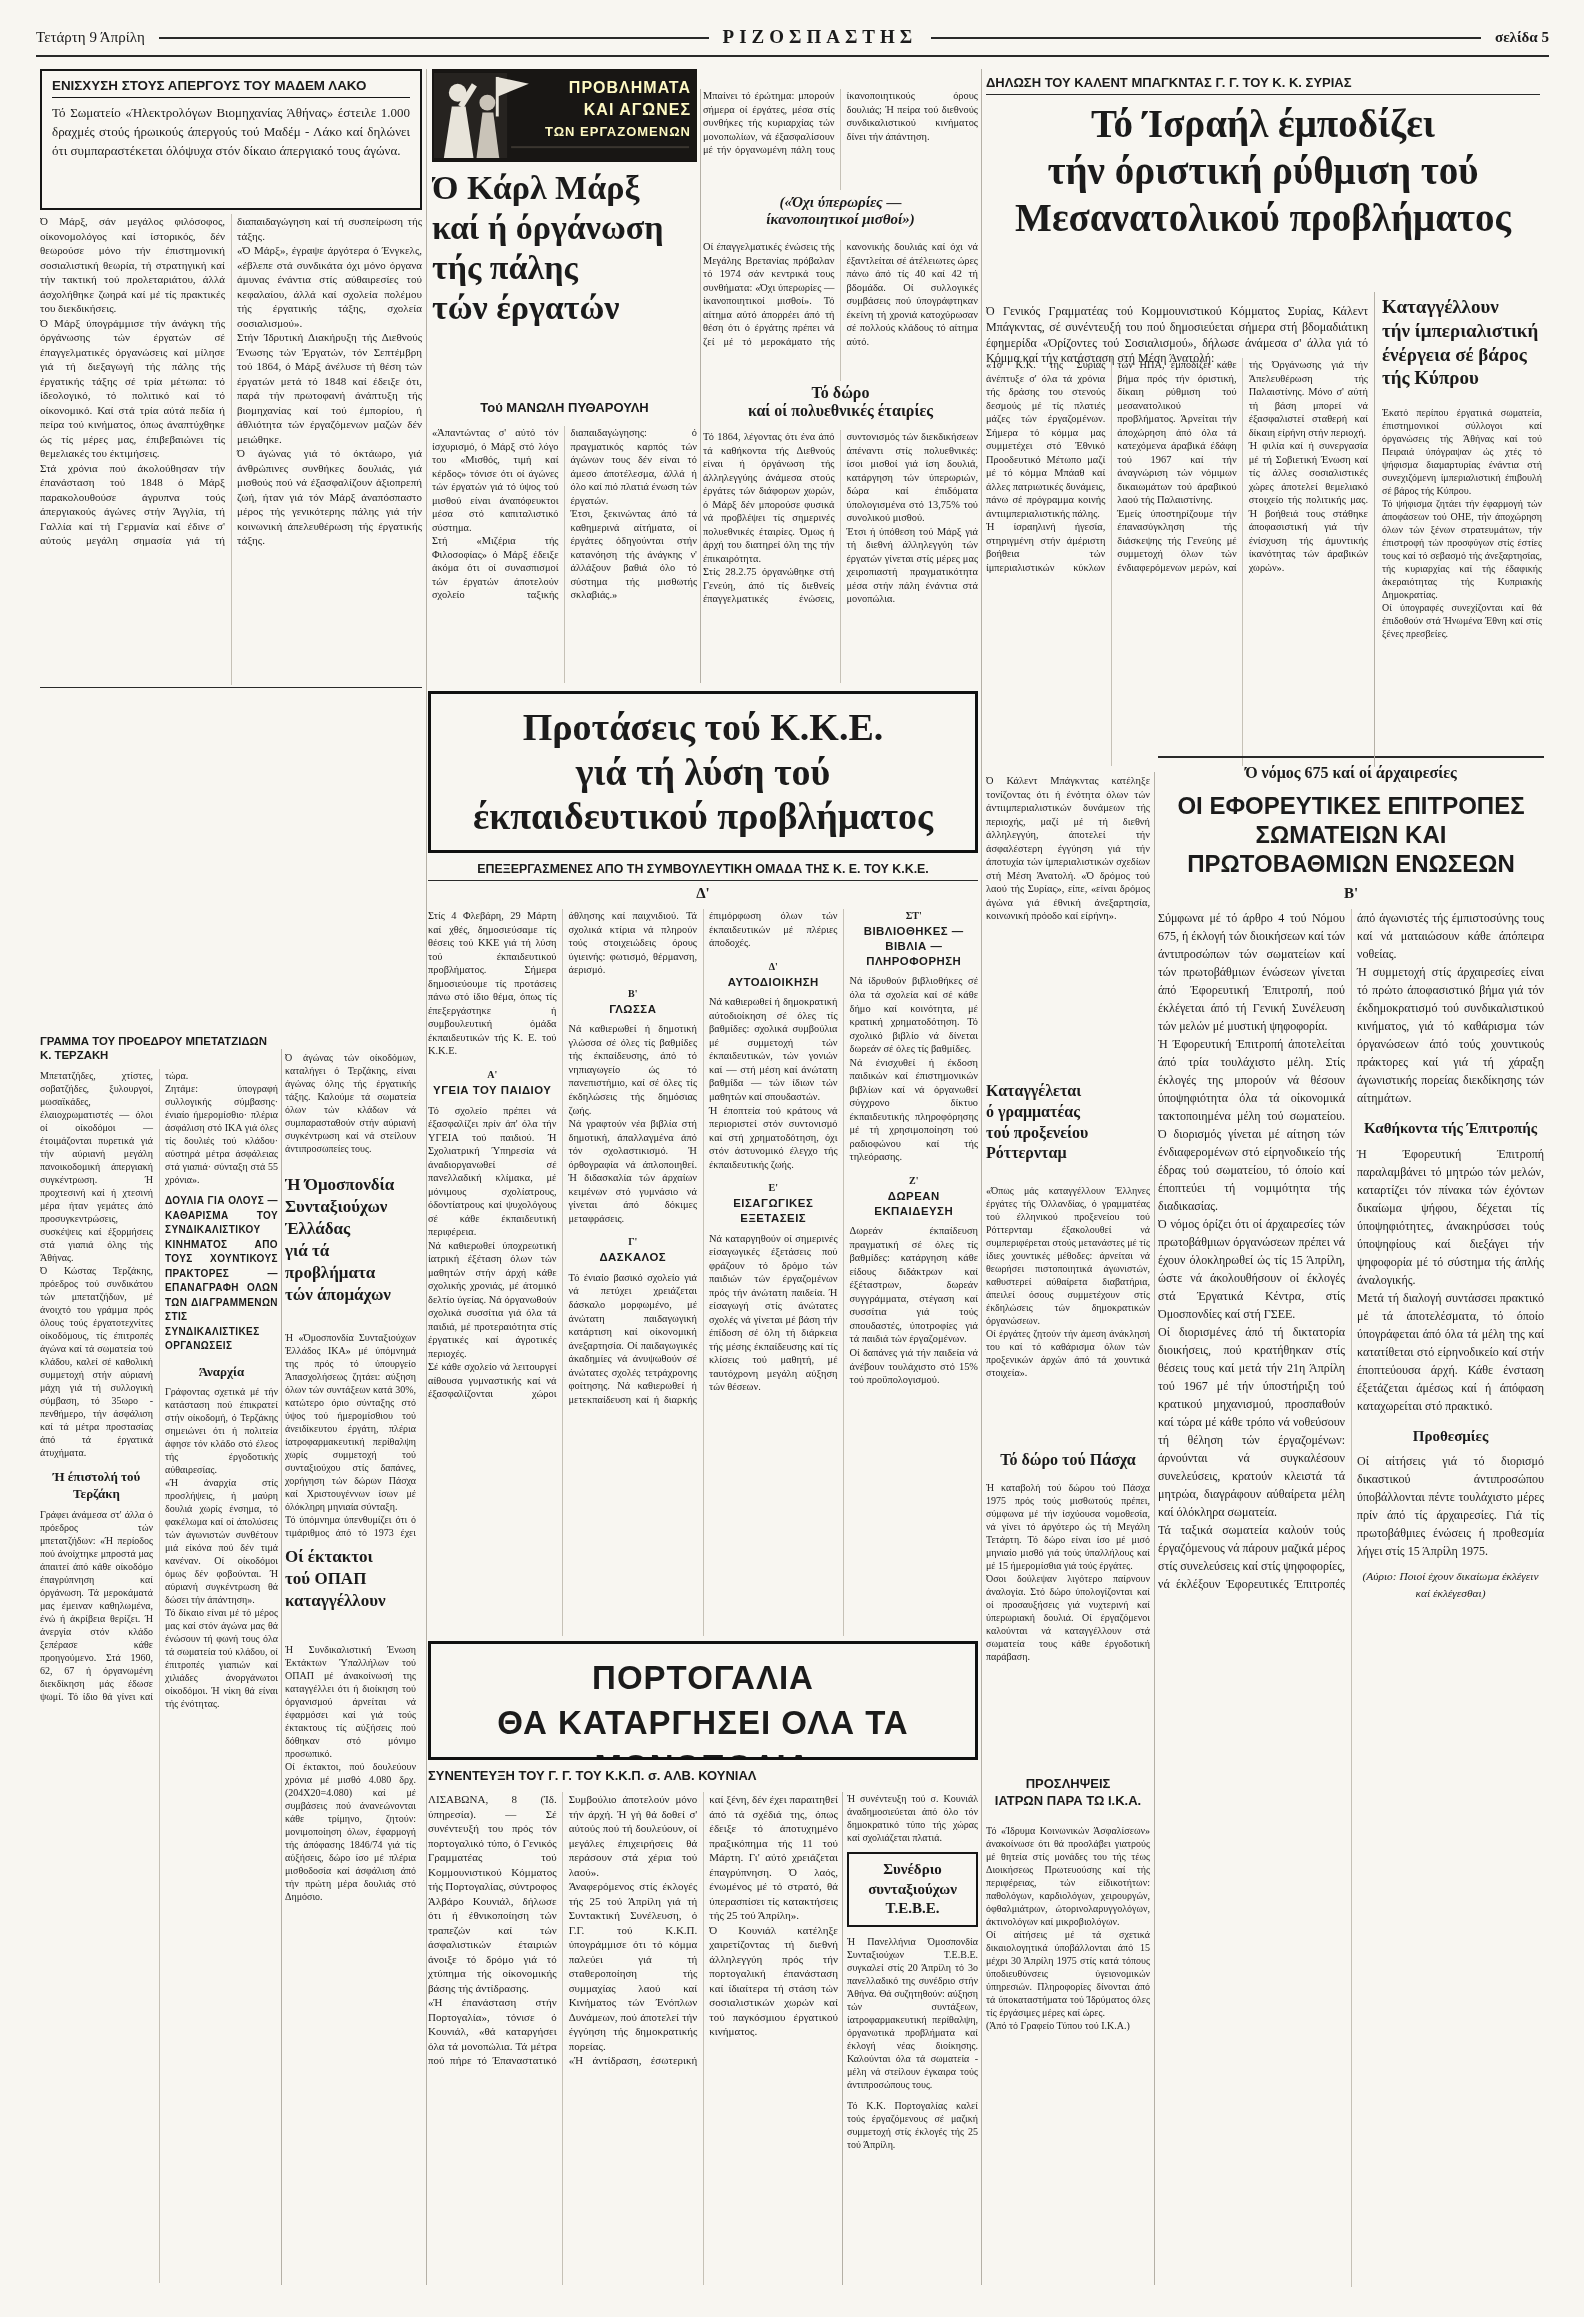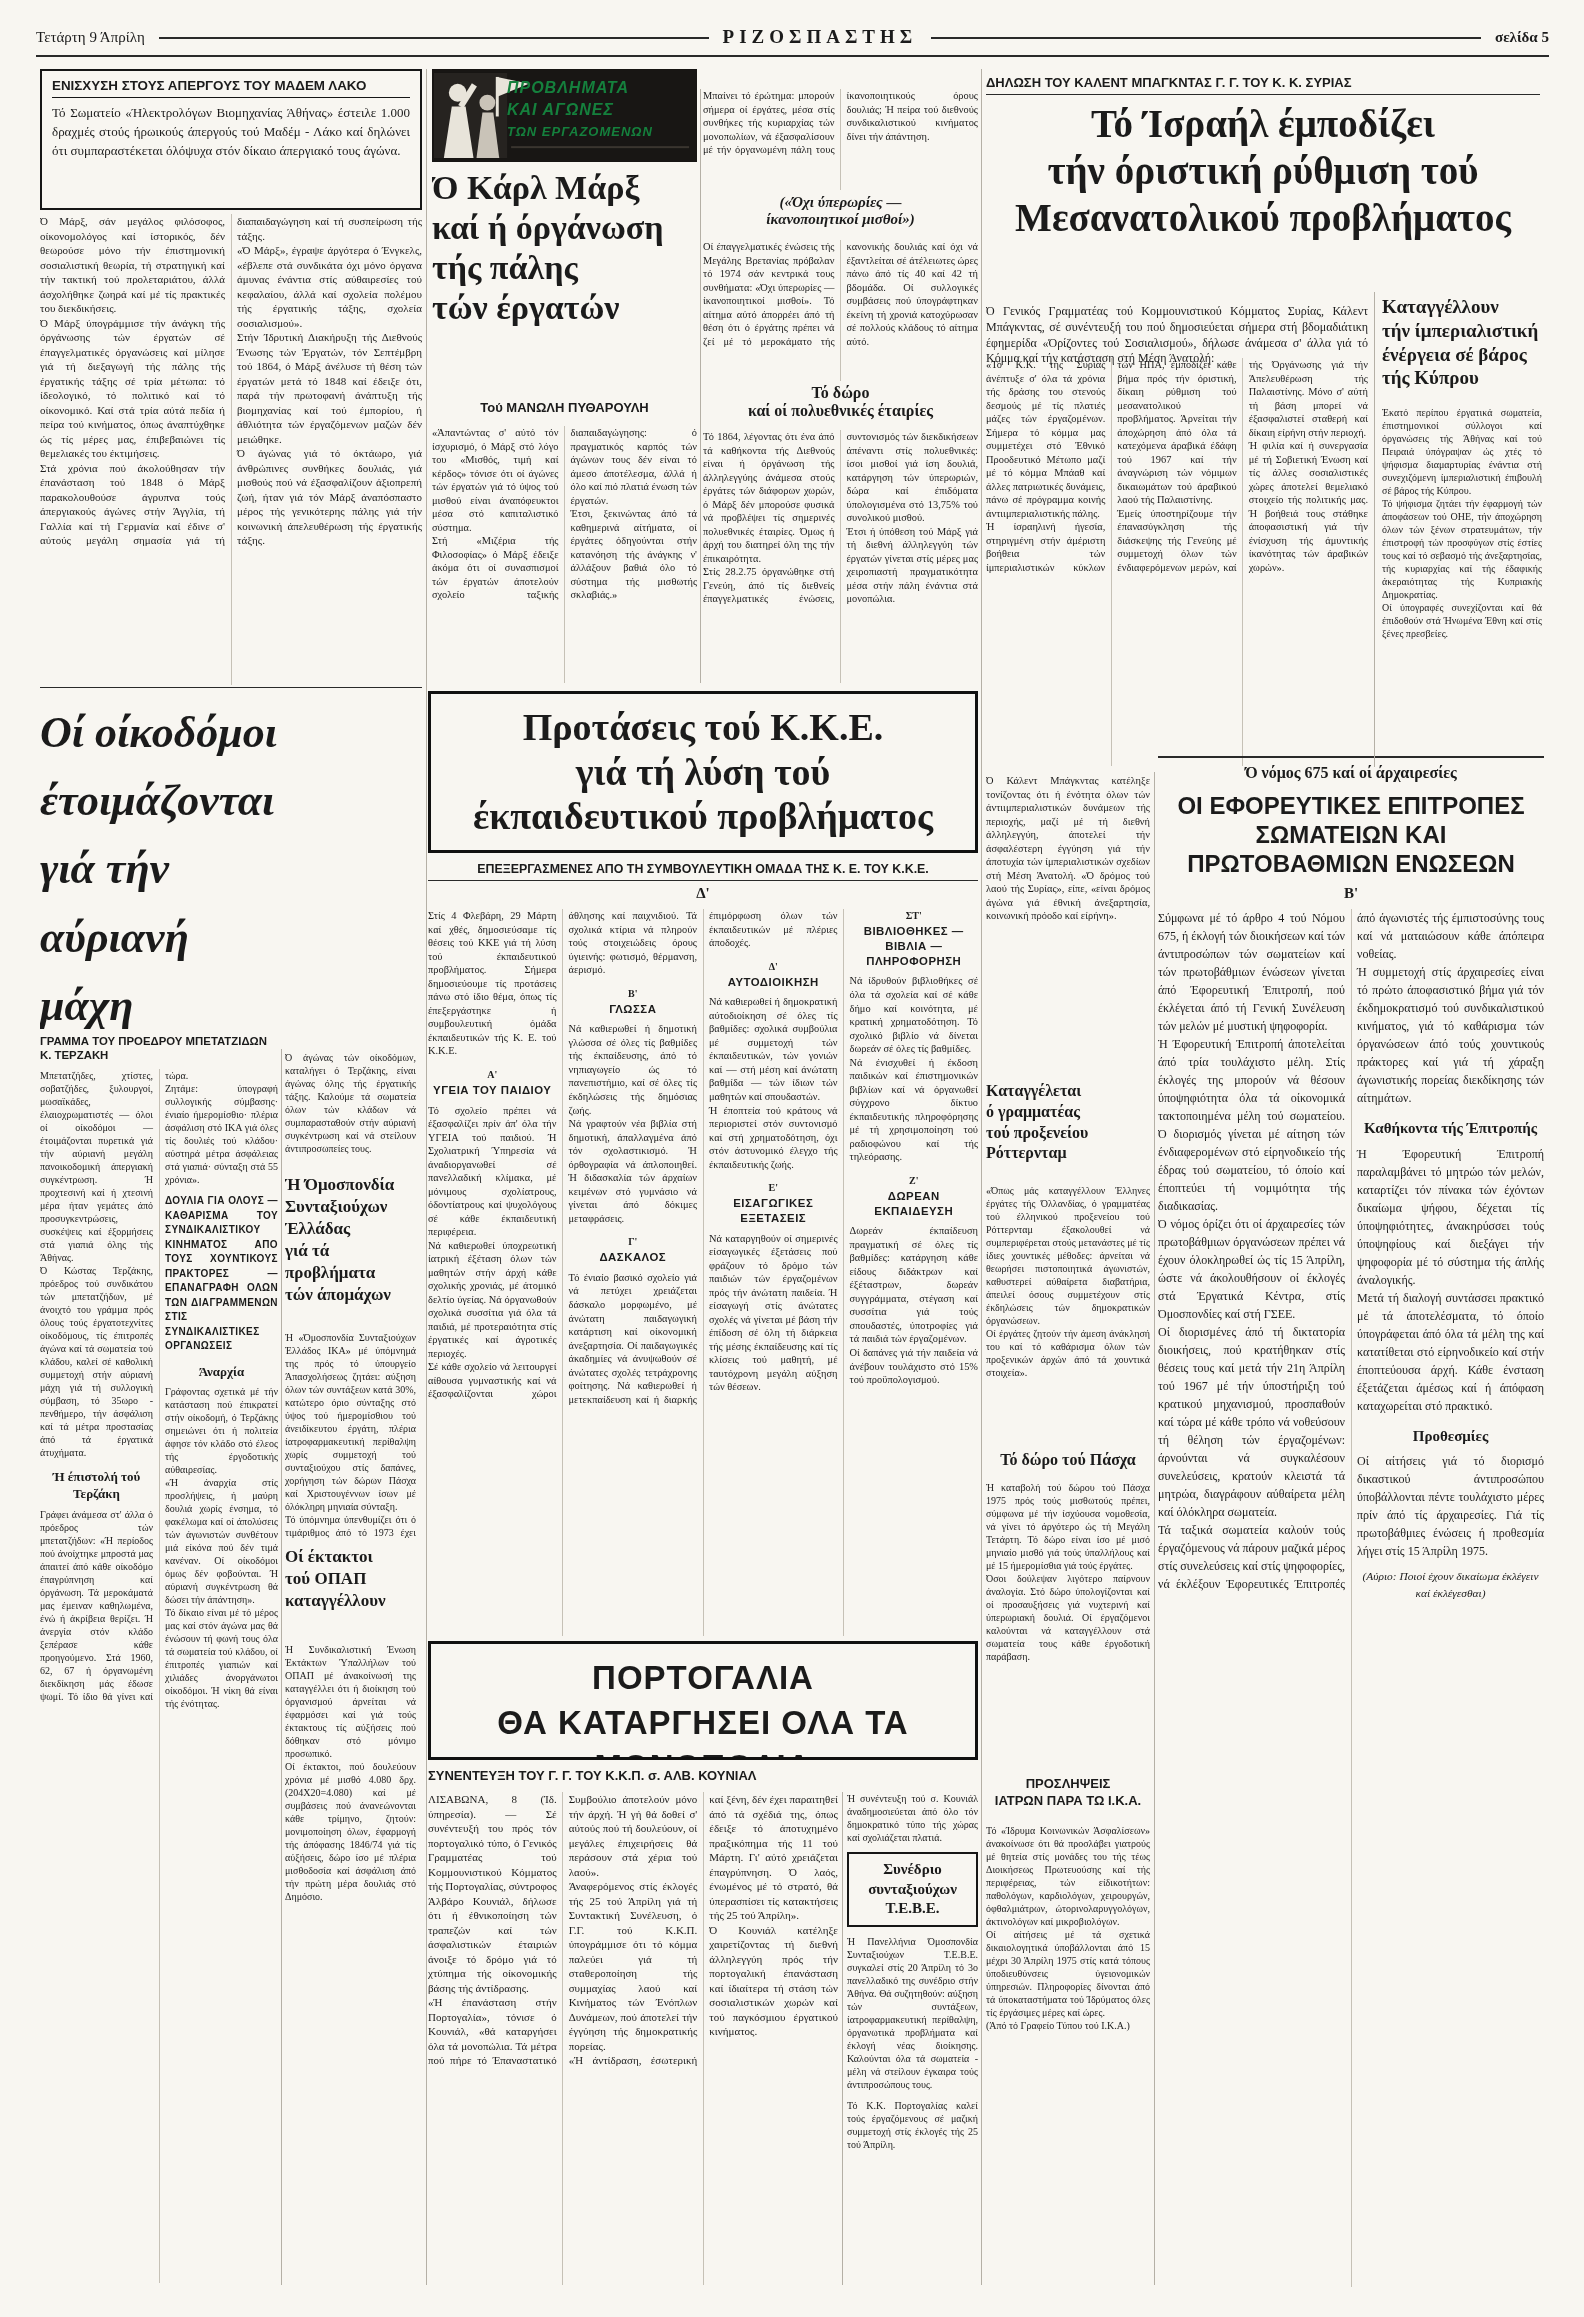--- a/index.html
+++ b/index.html
@@ -55,21 +55,21 @@
       <rect x="2" y="4" width="74" height="86" fill="#262320"></rect>
       <circle cx="26" cy="24" r="9" fill="#e8e4da"></circle>
       <path d="M12 90 L20 38 L34 38 L42 90 Z" fill="#e8e4da"></path>
       <rect x="33" y="14" width="6" height="26" fill="#e8e4da" transform="rotate(32 36 27)"></rect>
       <circle cx="56" cy="34" r="8" fill="#c9c3b8"></circle>
       <path d="M45 90 L51 44 L62 44 L68 90 Z" fill="#c9c3b8"></path>
       <path d="M66 8 L66 48" stroke="#e8e4da" stroke-width="3"></path>
       <path d="M66 8 L98 15 L66 28 Z" fill="#e8e4da"></path>
       <rect x="80" y="78" width="180" height="2" fill="#3a352f"></rect>
     </svg>
-    <div class="abs sans" style="left:75px;top:10px;width:184px;text-align:left;color:#15803d;font-style:italic;font-weight:bold;">
+    <div class="abs sans" style="left:75px;top:10px;width:184px;text-align:right;color:#fef9c3;font-weight:bold;">
       <div style="font-size:16px;letter-spacing:1px;">ΠΡΟΒΛΗΜΑΤΑ</div>
       <div style="font-size:16px;letter-spacing:1px;margin-top:4px;">ΚΑΙ ΑΓΩΝΕΣ</div>
       <div style="font-size:13px;letter-spacing:1px;margin-top:5px;">ΤΩΝ ΕΡΓΑΖΟΜΕΝΩΝ</div>
     </div>
   </div>
 
   <div class="abs pre" style="left:432px;top:168px;width:265px;height:226px;font-weight:bold;font-size:34px;line-height:1.18;">Ό Κάρλ Μάρξ
 καί ή όργάνωση
 τής πάλης
 τών έργατών</div>
@@ -181,24 +181,20 @@
     </div>
     <div>
       <div class="sec-letter">Ζ'</div>
       <div class="sec-title">ΔΩΡΕΑΝ ΕΚΠΑΙΔΕΥΣΗ</div>
       <div class="body t105">Δωρεάν έκπαίδευση πραγματική σέ όλες τίς βαθμίδες: κατάργηση κάθε είδους διδάκτρων καί έξέταστρων, δωρεάν συγγράμματα, στέγαση καί συσσίτια γιά τούς σπουδαστές, ύποτροφίες γιά τά παιδιά τών έργαζομένων.
 Οί δαπάνες γιά τήν παιδεία νά άνέβουν τουλάχιστο στό 15% τού προϋπολογισμού.</div>
     </div>
   </div>
 
   <div class="abs hrule" style="left:40px;top:687px;width:382px;height:1px;"></div>
-  <div class="abs pre" style="left:40px;top:699px;width:238px;height:333px;font-style:italic;font-weight:bold;font-size:44px;line-height:1.55;">Οί οίκοδόμοι
-έτοιμάζονται
-γιά τήν αύριανή
-μάχη</div>
   <div class="abs kicker" style="left:40px;top:1034px;width:238px;height:30px;font-size:11.4px;line-height:1.25;">ΓΡΑΜΜΑ ΤΟΥ ΠΡΟΕΔΡΟΥ ΜΠΕΤΑΤΖΙΔΩΝ Κ. ΤΕΡΖΑΚΗ</div>
   <div class="abs c2 t10" style="left:40px;top:1069px;width:238px;height:1214px;">
     <div class="body t10">Μπετατζήδες, χτίστες, σοβατζήδες, ξυλουργοί, μωσαϊκάδες, έλαιοχρωματιστές — όλοι οί οίκοδόμοι — έτοιμάζονται πυρετικά γιά τήν αύριανή μεγάλη πανοικοδομική άπεργιακή συγκέντρωση. Ή προχτεσινή καί ή χτεσινή μέρα ήταν γεμάτες άπό προσυγκεντρώσεις, συσκέψεις καί έξορμήσεις στά γιαπιά όλης τής Άθήνας.
 Ό Κώστας Τερζάκης, πρόεδρος τού συνδικάτου τών μπετατζήδων, μέ άνοιχτό του γράμμα πρός όλους τούς έργατοτεχνίτες οίκοδόμους, τίς έπιτροπές άγώνα καί τά σωματεία τού κλάδου, καλεί σέ καθολική συμμετοχή στήν αύριανή μάχη γιά τή συλλογική σύμβαση, τό 35ωρο - πενθήμερο, τήν άσφάλιση καί τά μέτρα προστασίας άπό τά έργατικά άτυχήματα.</div>
     <div class="mini-sub">Ή έπιστολή τού Τερζάκη</div>
     <div class="body t10">Γράφει άνάμεσα στ' άλλα ό πρόεδρος τών μπετατζήδων: «Ή περίοδος πού άνοίχτηκε μπροστά μας άπαιτεί άπό κάθε οίκοδόμο έπαγρύπνηση καί όργάνωση. Τά μεροκάματά μας έμειναν καθηλωμένα, ένώ ή άκρίβεια θερίζει. Ή άνεργία στόν κλάδο ξεπέρασε κάθε προηγούμενο. Στά 1960, 62, 67 ή όργανωμένη διεκδίκηση μάς έδωσε ψωμί. Τό ίδιο θά γίνει καί τώρα.
 Ζητάμε: ύπογραφή συλλογικής σύμβασης· ένιαίο ήμερομίσθιο· πλέρια άσφάλιση στό ΙΚΑ γιά όλες τίς δουλιές τού κλάδου· αύστηρά μέτρα άσφάλειας στά γιαπιά· σύνταξη στά 55 χρόνια».</div>
     <div class="caps-block">ΔΟΥΛΙΑ ΓΙΑ ΟΛΟΥΣ — ΚΑΘΑΡΙΣΜΑ ΤΟΥ ΣΥΝΔΙΚΑΛΙΣΤΙΚΟΥ ΚΙΝΗΜΑΤΟΣ ΑΠΟ ΤΟΥΣ ΧΟΥΝΤΙΚΟΥΣ ΠΡΑΚΤΟΡΕΣ — ΕΠΑΝΑΓΡΑΦΗ ΟΛΩΝ ΤΩΝ ΔΙΑΓΡΑΜΜΕΝΩΝ ΣΤΙΣ ΣΥΝΔΙΚΑΛΙΣΤΙΚΕΣ ΟΡΓΑΝΩΣΕΙΣ</div>
     <div class="mini-sub">Άναρχία</div>
     <div class="body t10">Γράφοντας σχετικά μέ τήν κατάσταση πού έπικρατεί στήν οίκοδομή, ό Τερζάκης σημειώνει ότι ή πολιτεία άφησε τόν κλάδο στό έλεος τής έργοδοτικής αύθαιρεσίας.

